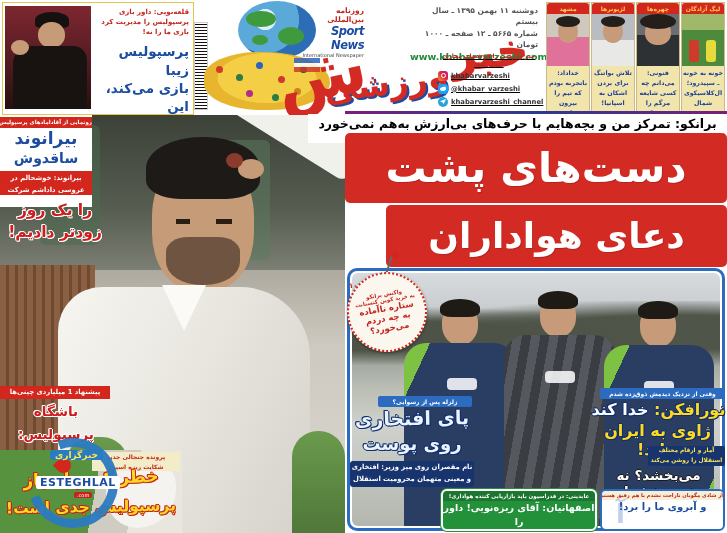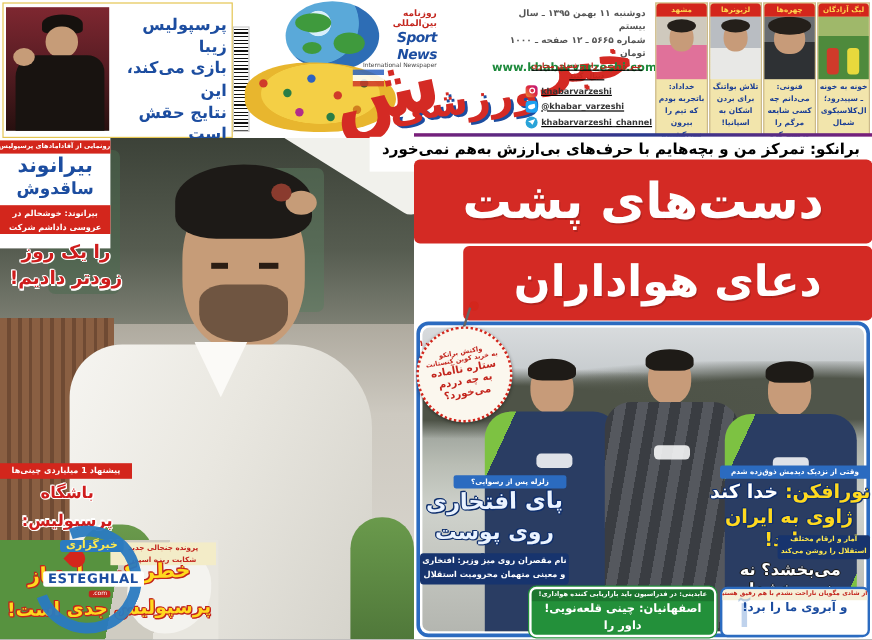--- a/index.html
+++ b/index.html
@@ -185,20 +185,25 @@
   .wb-l{color:#1c4da0;font-size:10px;font-weight:bold;text-align:center;line-height:1.45;position:relative;z-index:2;}
   .wb-wm{position:absolute;left:14px;top:8px;color:rgba(43,107,192,.3);font-size:26px;font-weight:bold;z-index:1;}
 </style>
 </head>
 <body>
 
 <div class="page">
 
   <div class="abs tlbox">
     <div class="tl-texts">
+      <div class="tl-kick">
+        <div>قلعه‌نویی: داور بازی</div>
+        <div>پرسپولیس را مدیریت کرد</div>
+        <div>بازی ما را نه!</div>
+      </div>
       <div class="tl-quote">
         <div>پرسپولیس زیبا</div>
         <div>بازی می‌کند، این</div>
         <div>نتایج حقش است</div>
       </div>
     </div>
     <div class="tl-photo">
       <div class="tl-cap"></div>
       <div class="tl-face"></div>
       <div class="tl-body"></div>
@@ -367,21 +372,21 @@
   </div>
   <div class="abs noor-t2 outline-n">ژاوی به ایران نیاید!</div>
   <div class="abs noor-sub">
     <div>آمار و ارقام مختلف</div>
     <div>استقلال را روشن می‌کند</div>
   </div>
   <div class="abs noor-t3 outline-k">می‌بخشد؟ نه نمی‌بخشد!</div>
 
   <div class="abs greenbox">
     <div class="gb-k">عابدینی: در فدراسیون باید بازاریابی کننده هواداری!</div>
-    <div class="gb-l">اصفهانیان: چینی قلعه‌نویی! داور را</div>
+    <div class="gb-l">اصفهانیان: آقای ریزه‌نویی! داور را</div>
     <div class="gb-l">می‌فرستیم برای قضاوت نه مدیریت</div>
   </div>
 
   <div class="whitebox">
     <div class="wb-k">از شادی مگویان ناراحت نشدم با هم رفیق هستیم</div>
     <div class="wb-wm">آ</div>
     <div class="wb-l">و آبروی ما را برد!</div>
   </div>
 
 </div>

